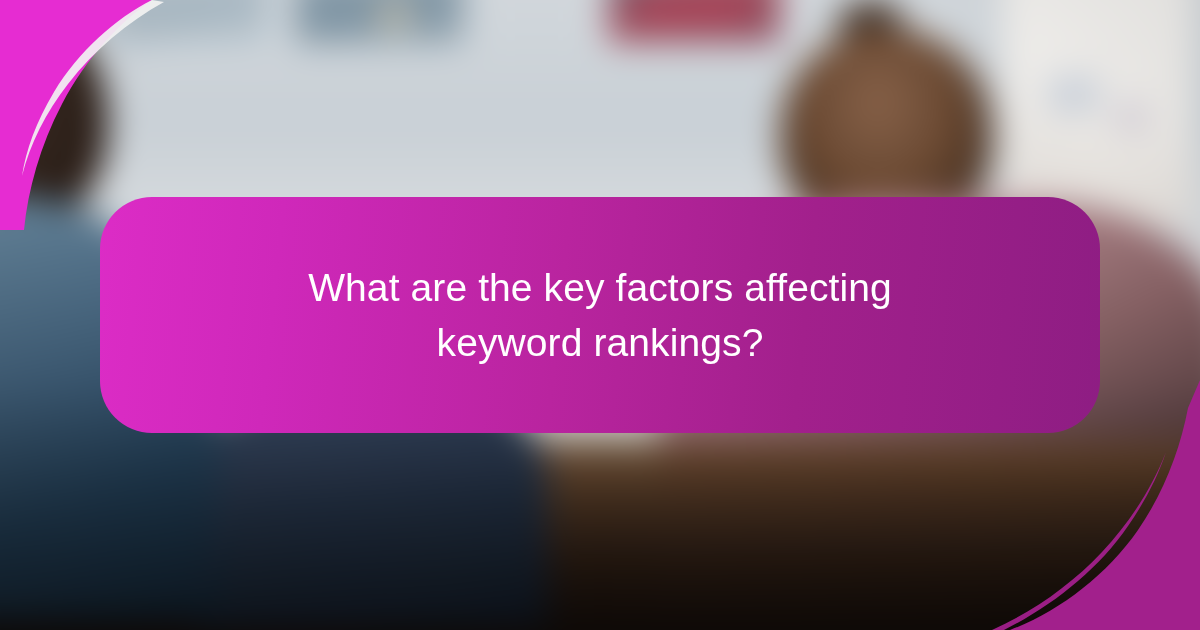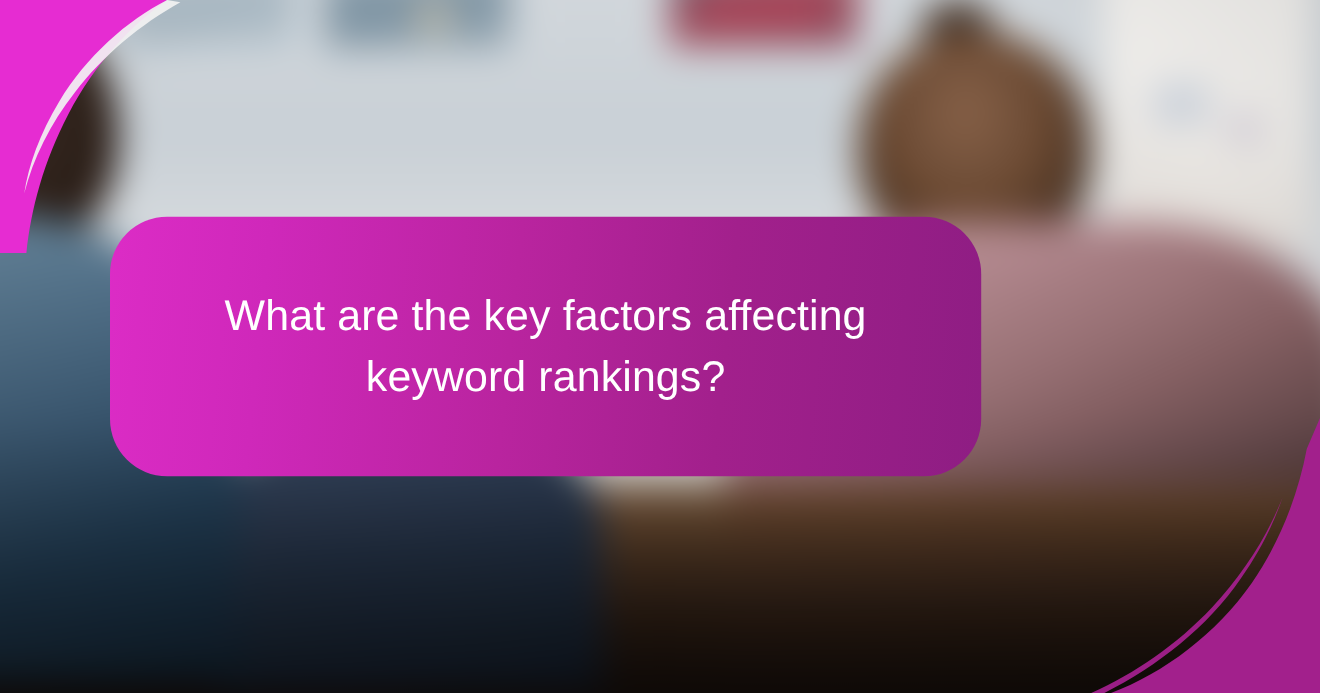--- a/index.html
+++ b/index.html
@@ -159,21 +159,21 @@
     position:absolute;
     pointer-events:none;
   }
   .corner-tl { left:0; top:0; width:220px; height:230px; }
   .corner-br { right:0; bottom:0; width:260px; height:250px; }
 
   
   .card {
     position:absolute;
     left:100px; top:197px;
-    width:792px; height:236px;
+    width:1000px; height:236px;
     border-radius:52px;
     background:linear-gradient(96deg,
       #dc2cc6 0%,
       #cf28ba 18%,
       #b9249f 46%,
       #a2208c 70%,
       #8e1d83 100%);
     display:flex;
     align-items:center;
     justify-content:center;

